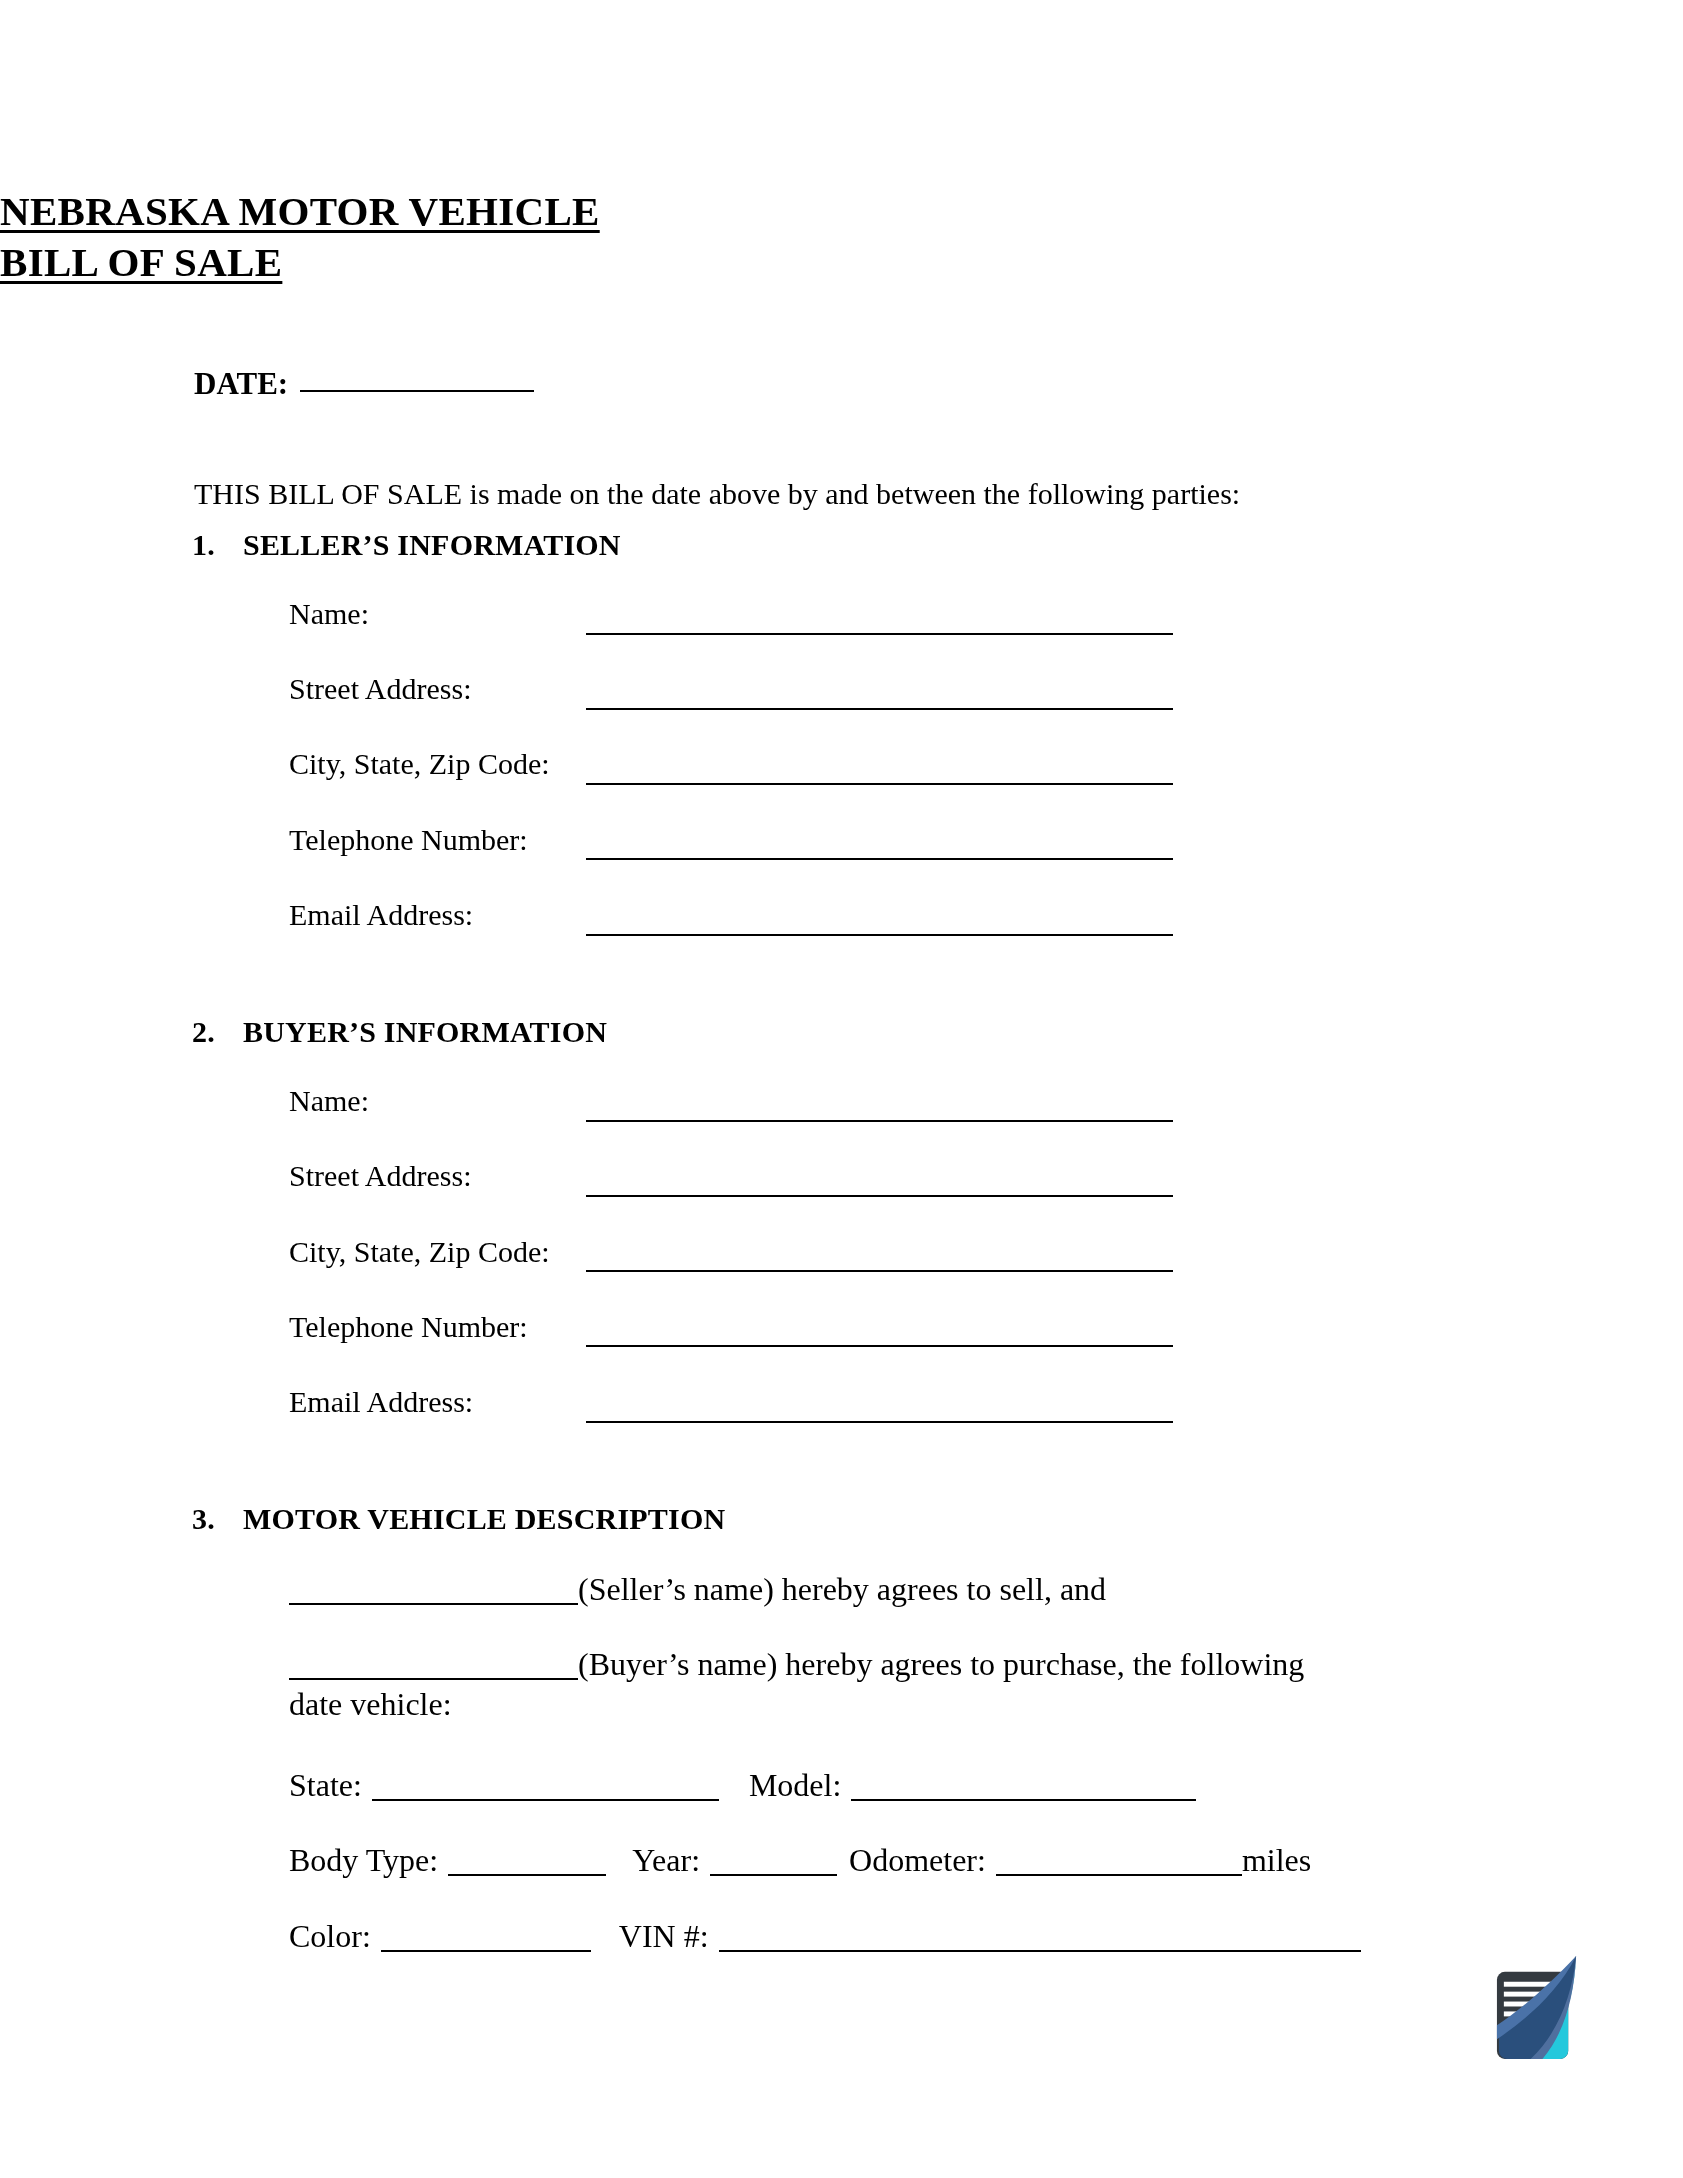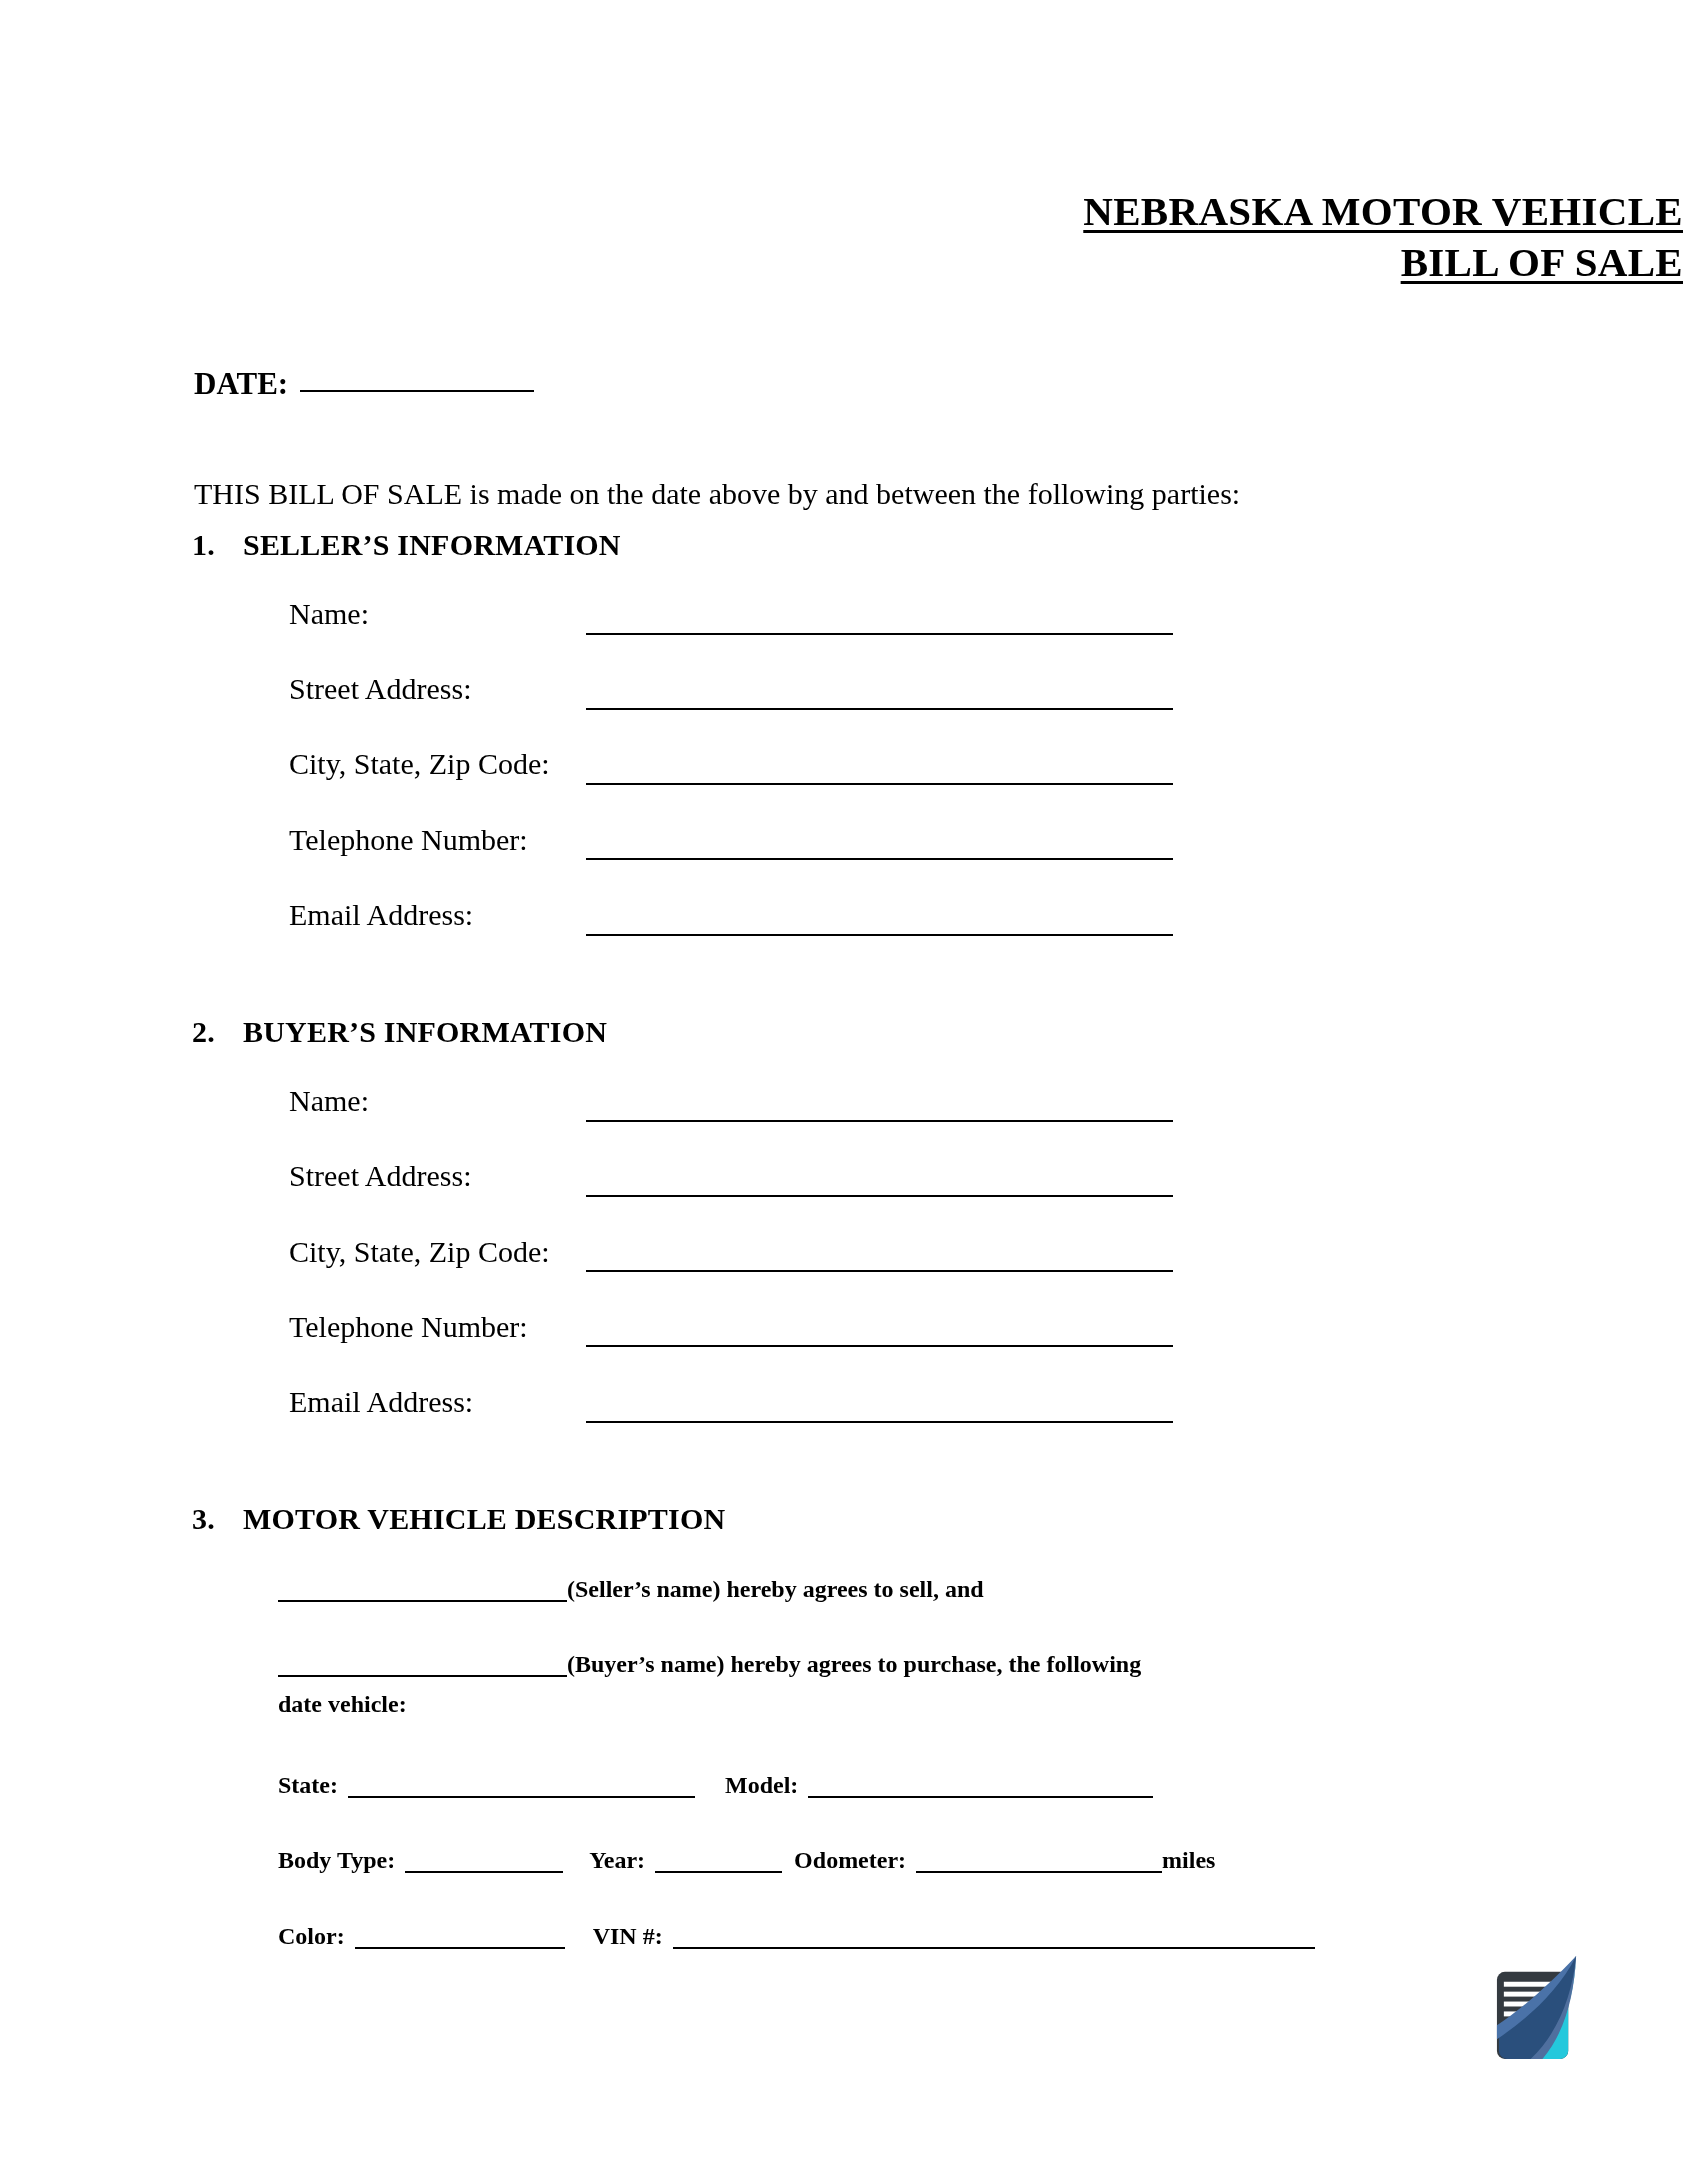--- a/index.html
+++ b/index.html
@@ -22,21 +22,21 @@
     inset: 0;
     background: #ffffff;
   }
 
   
   .title-block {
     position: absolute;
     left: 0;
     right: 0;
     top: 186px;
-    text-align: right;
+    text-align: left;
   }
   .title-line {
     display: block;
     font-size: 41px;
     font-weight: bold;
     letter-spacing: 0.3px;
     line-height: 51px;
   }
   .title-line span.u {
     text-decoration: underline;
@@ -106,25 +106,24 @@
   }
   .field-line {
     position: absolute;
     border-bottom: 2px solid #000;
     height: 0;
   }
 
   
   .mv-line {
     position: absolute;
-    left: 278px;
-    font-size: 24px;
+    left: 289px;
+    font-size: 32px;
     line-height: 40px;
     white-space: nowrap;
-    font-weight: bold;
   }
   .lead-blank {
     display: inline-block;
     width: 289px;
     border-bottom: 2px solid #000;
     height: 24px;
     vertical-align: -5px;
   }
   .inline-blank {
     display: inline-block;

